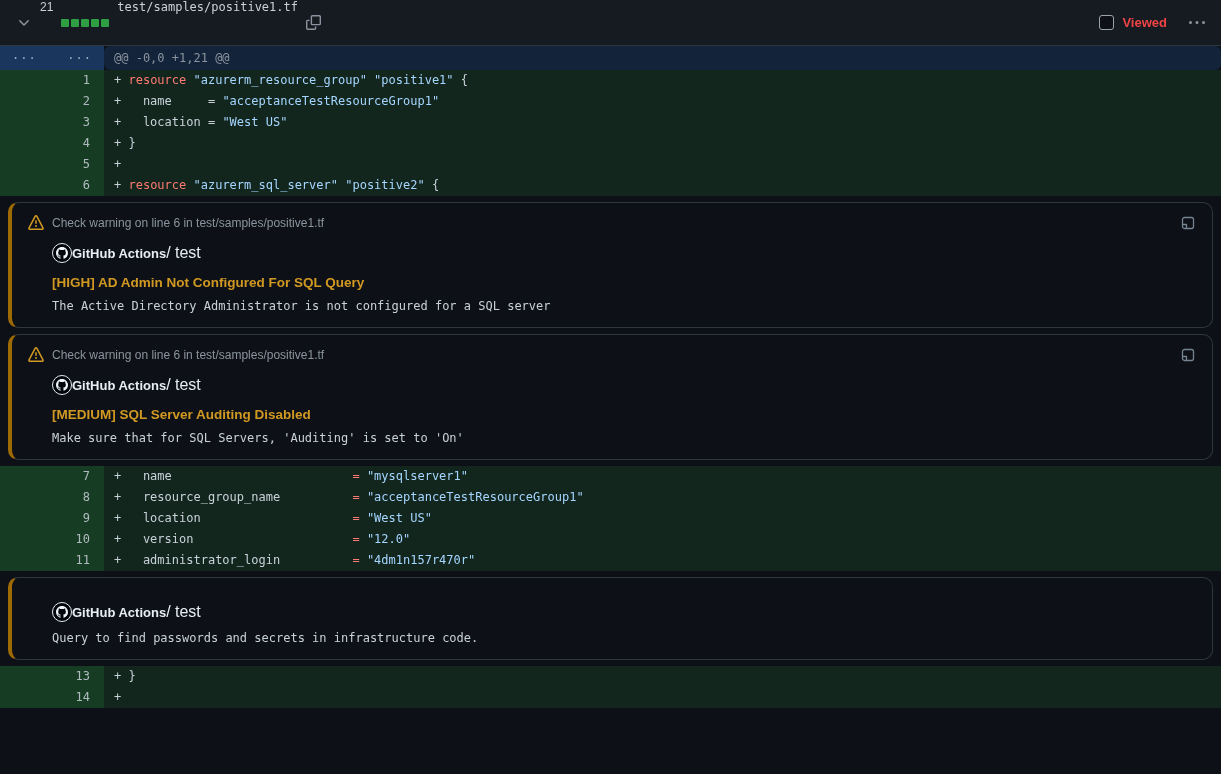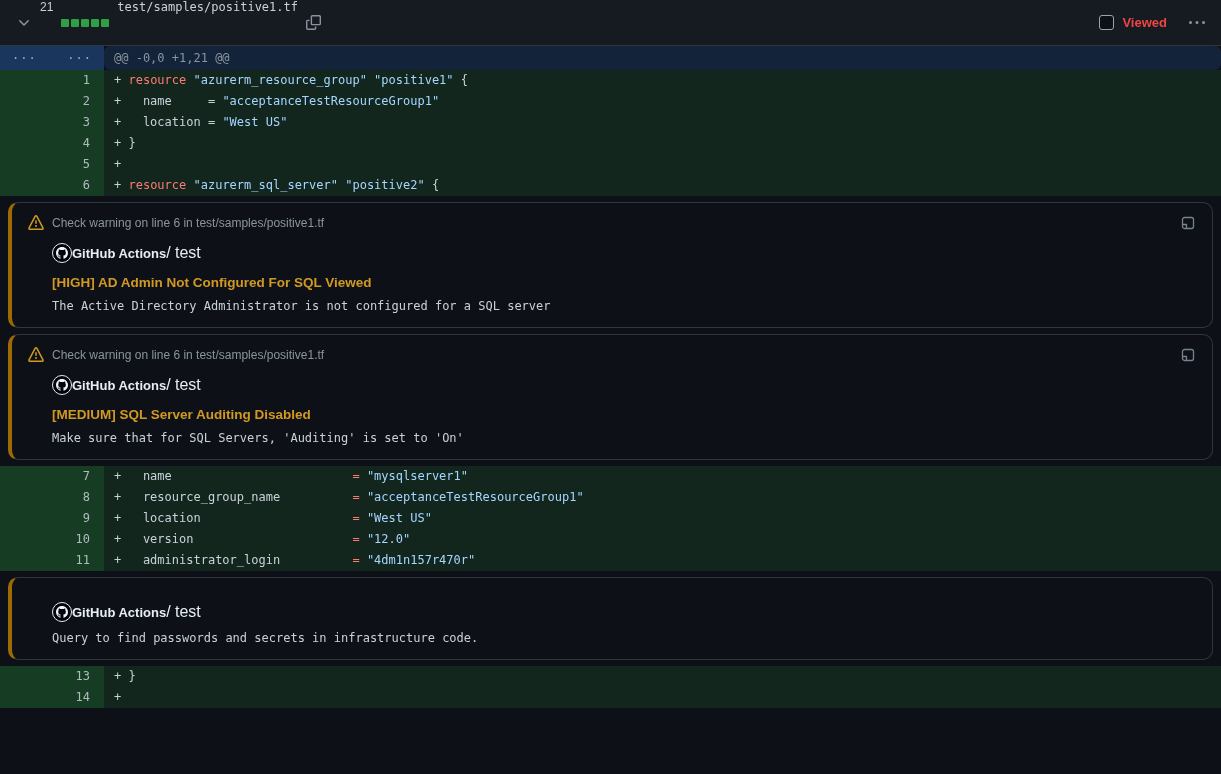--- a/index.html
+++ b/index.html
@@ -172,21 +172,21 @@
       <div class="ann-content">
         <div class="ann-app">
           <span class="gh-avatar">
             <svg width="12" height="12" viewBox="0 0 16 16" fill="#f0f6fc">
               <path d="M8 0C3.58 0 0 3.58 0 8c0 3.54 2.29 6.53 5.47 7.59.4.07.55-.17.55-.38 0-.19-.01-.82-.01-1.49-2.01.37-2.53-.49-2.69-.94-.09-.23-.48-.94-.82-1.13-.28-.15-.68-.52-.01-.53.63-.01 1.08.58 1.23.82.72 1.21 1.87.87 2.33.66.07-.52.28-.87.51-1.07-1.78-.2-3.64-.89-3.64-3.95 0-.87.31-1.59.82-2.15-.08-.2-.36-1.02.08-2.12 0 0 .67-.21 2.2.82.64-.18 1.32-.27 2-.27s1.36.09 2 .27c1.53-1.04 2.2-.82 2.2-.82.44 1.1.16 1.92.08 2.12.51.56.82 1.27.82 2.15 0 3.07-1.87 3.75-3.65 3.95.29.25.54.73.54 1.48 0 1.07-.01 1.93-.01 2.2 0 .21.15.46.55.38A8.01 8.01 0 0 0 16 8c0-4.42-3.58-8-8-8Z"></path>
             </svg>
           </span>
           <span class="ann-app-name">GitHub Actions</span>
           <span class="ann-run">/ test</span>
         </div>
-        <div class="ann-title">[HIGH] AD Admin Not Configured For SQL Viewed</div>
+        <div class="ann-title">[HIGH] AD Admin Not Configured For SQL Query</div>
         <div class="ann-message">The Active Directory Administrator is not configured for a SQL server</div>
       </div>
     </div>
     <div class="annotation">
       <div class="ann-header">
         <span class="ann-warn-icon">
           <svg width="16" height="16" viewBox="0 0 16 16" fill="#d29922">
             <path d="M6.457 1.047c.659-1.234 2.427-1.234 3.086 0l6.082 11.378A1.75 1.75 0 0 1 14.082 15H1.918a1.75 1.75 0 0 1-1.543-2.575Zm1.763.707a.25.25 0 0 0-.44 0L1.698 13.132a.25.25 0 0 0 .22.368h12.164a.25.25 0 0 0 .22-.368Zm.53 3.996v2.5a.75.75 0 0 1-1.5 0v-2.5a.75.75 0 0 1 1.5 0ZM9 11a1 1 0 1 1-2 0 1 1 0 0 1 2 0Z"></path>
           </svg>
         </span>

